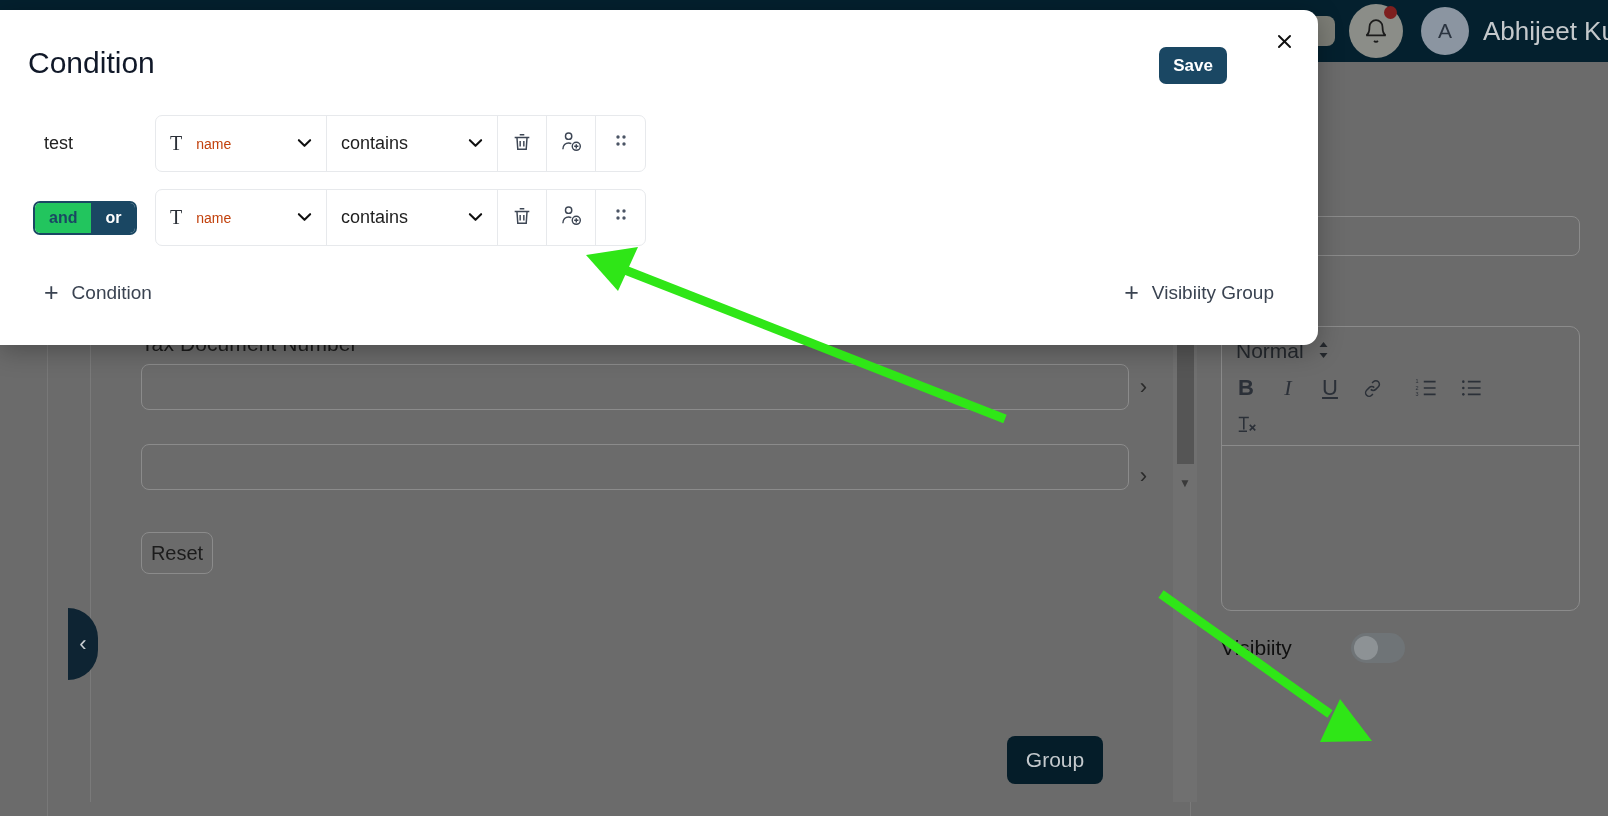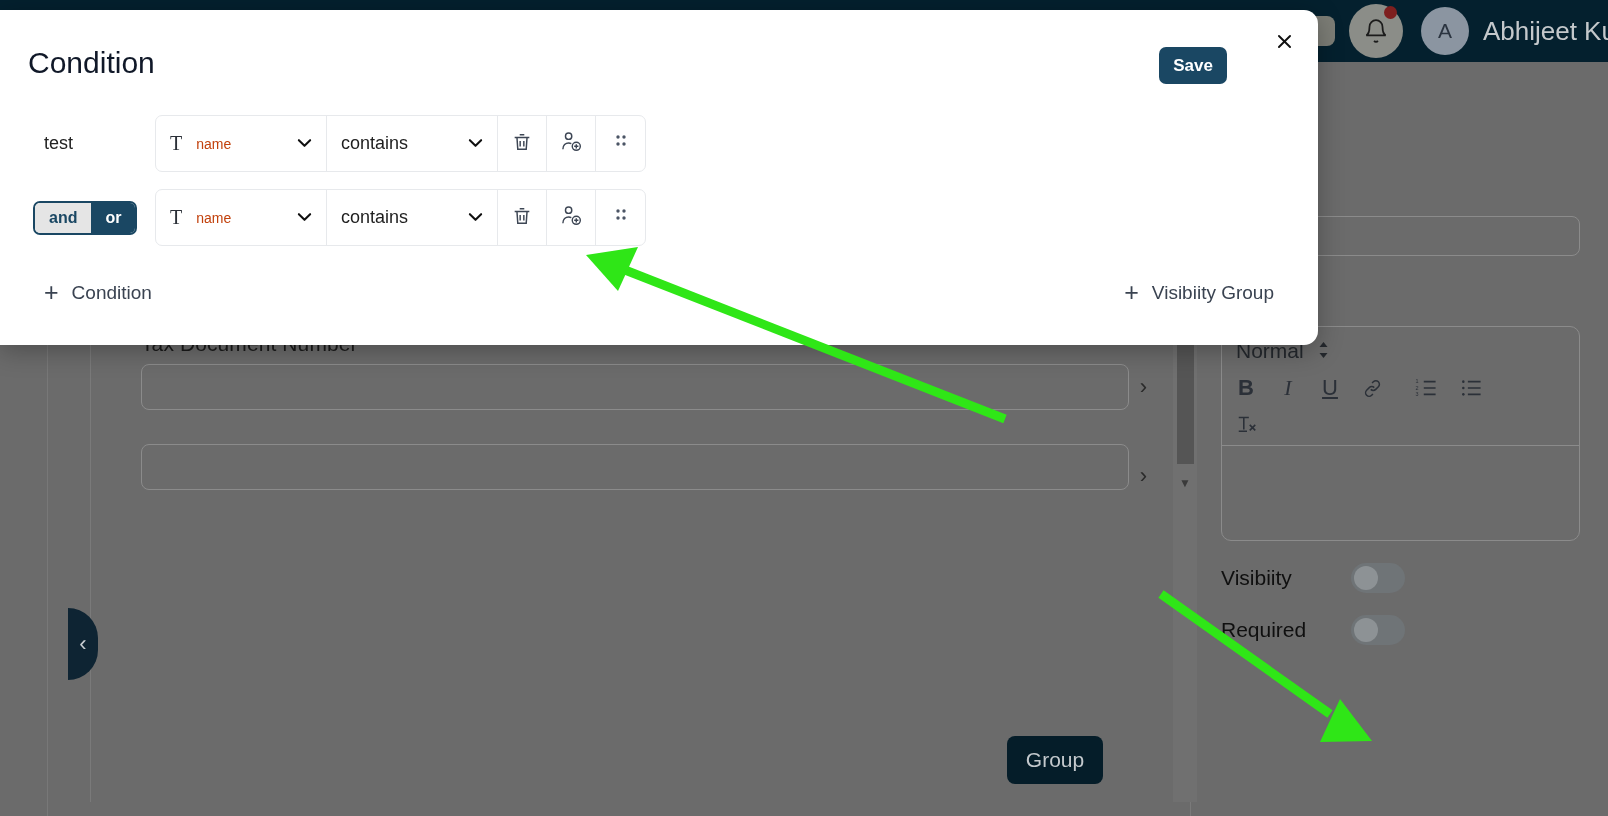--- a/index.html
+++ b/index.html
@@ -175,21 +175,21 @@
     background: #6b6b6b;
     border-left: 1px solid #7a7a7a;
     padding: 18px 28px 0 30px;
   }
   .prop-label { font-size: 22px; color: #111; margin: 14px 0 10px 0; }
   .prop-input {
     height: 40px; border: 1px solid #8b8b8b; border-radius: 8px;
   }
   .rte {
     border: 1px solid #8b8b8b; border-radius: 10px;
-    height: 215px; margin-top: 4px;
+    height: 285px; margin-top: 4px;
   }
   .rte-toolbar { padding: 12px 14px 10px 14px; border-bottom: 1px solid #8b8b8b; }
   .rte-normal {
     display: flex; align-items: center; gap: 14px;
     font-size: 21px; color: #24282d; margin-bottom: 12px;
   }
   .rte-row { display: flex; align-items: center; gap: 22px; color: #2b3038; }
   .rte-btn {
     font-size: 22px; color: #2b3038; display: flex; align-items: center;
     min-width: 20px; justify-content: center;
@@ -247,21 +247,21 @@
     width: 155px; padding-left: 33px; display: flex; align-items: center;
   }
   .andor-inner {
     display: flex; height: 34px; border: 2px solid #1a4763; border-radius: 7px;
     overflow: hidden;
   }
   .andor-seg {
     display: flex; align-items: center; justify-content: center;
     padding: 0 14px; font-size: 16px; font-weight: 700;
   }
-  .andor-seg.off { background: #e5e5e5; color: #1a4763; }
+  .andor-seg.off { background: #22c55e; color: #1a4763; }
   .andor-seg.on { background: #1a4763; color: #fff; }
 
   .cond-group {
     display: flex; height: 57px;
     border: 1px solid #e7e9ec; border-radius: 7px; overflow: hidden;
     background: #fff;
   }
   .cg-cell { display: flex; align-items: center; border-right: 1px solid #e7e9ec; }
   .cg-cell:last-child { border-right: none; }
 
@@ -373,20 +373,23 @@
               <div class="fld-label">Tax Document Number</div>
               <div class="fld-box"></div>
               <span class="fld-chev" style="top:70%;">›</span>
             </div>
 
             <div class="fld" style="margin-top:34px;">
               <div class="fld-box"></div>
               <span class="fld-chev" style="top:70%;">›</span>
             </div>
 
+            <div style="margin-top:42px;">
+              <div class="btn-reset">Reset</div>
+            </div>
 
             <div class="btn-submit">Group</div>
 
             <div class="vscroll">
               <div class="vscroll-thumb"></div>
               <div class="vscroll-arrow">▼</div>
             </div>
 
           </div>
 
@@ -451,26 +454,20 @@
           <div class="rte-body"></div>
         </div>
 
         <div class="toggle-row">
           <span class="toggle-label">Visibiity</span>
           <span class="toggle">
             <span class="knob"></span>
           </span>
         </div>
 
-        <div class="toggle-row">
-          <span class="toggle-label">Required</span>
-          <span class="toggle">
-            <span class="knob"></span>
-          </span>
-        </div>
       </div>
 
     </div>
   </div>
 
   <div class="modal">
 
     <div class="modal-title">Condition</div>
 
     <div class="modal-save">Save</div>

